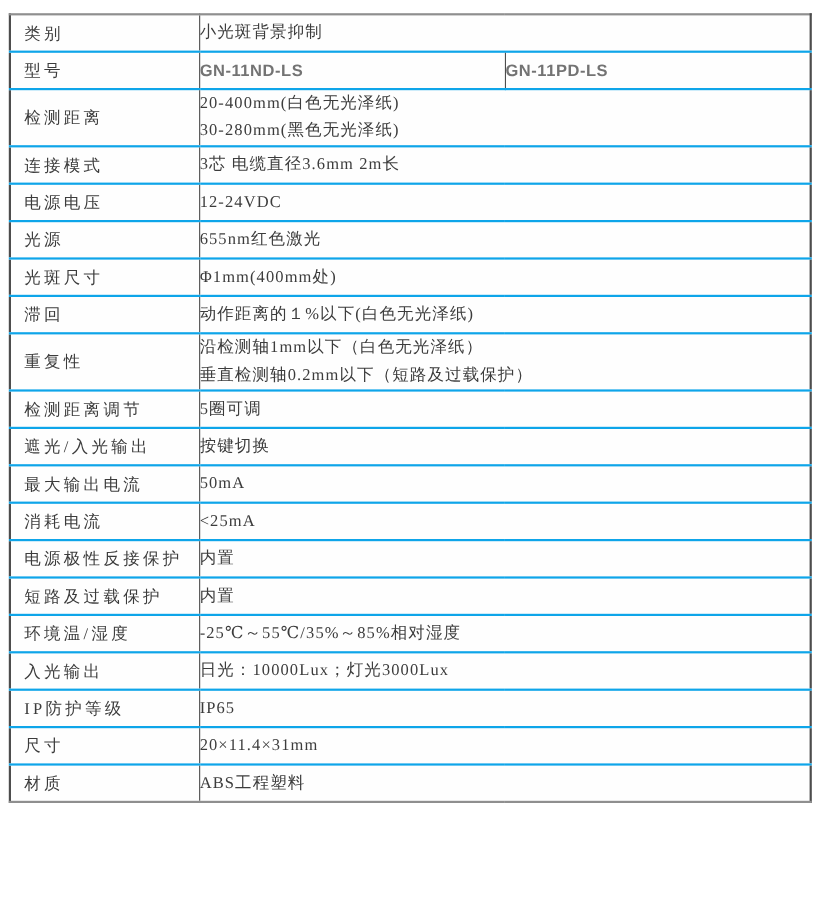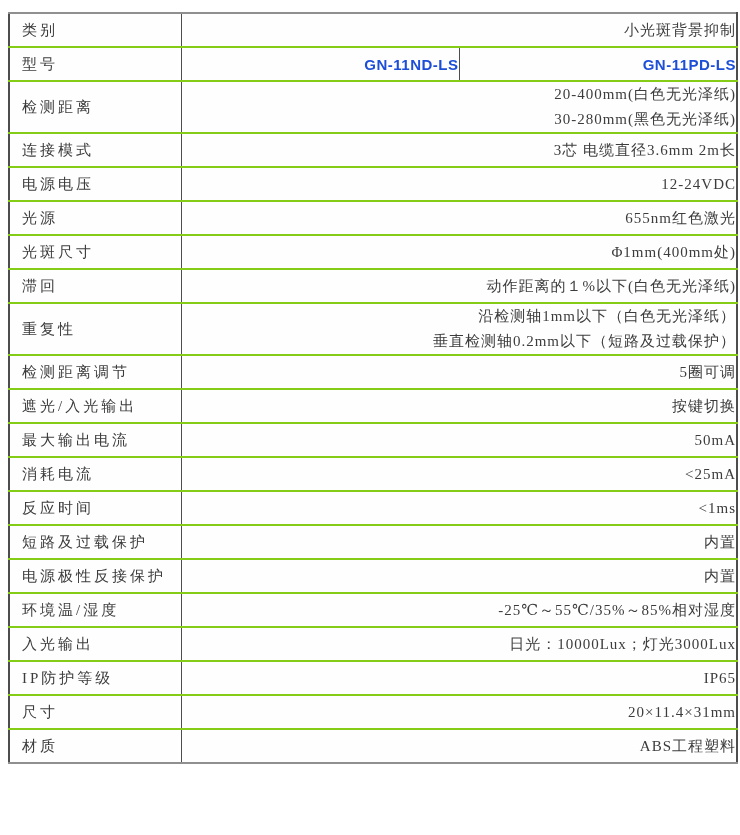--- a/index.html
+++ b/index.html
@@ -23,48 +23,48 @@
     width: 729px;
     background: #fefefe;
     border-top: 2px solid #8f8f8f;
     border-bottom: 2px solid #8f8f8f;
     border-left: 2px solid #4d4d4d;
     border-right: 2px solid #4d4d4d;
   }
   col.label-col  { width: 172px; }
   col.value-col  { width: 278px; }
   td {
-    border-top: 2px solid #84cc16;
+    border-top: 2px solid #0ea5e9;
     height: 32px;
     font-size: 15px;
     vertical-align: middle;
     padding: 0;
     overflow: hidden;
     white-space: nowrap;
   }
   tr:first-child td { border-top: none; }
   td.label-cell {
     padding-left: 12px;
     letter-spacing: 3px;
     text-align: left;
   }
   td.value-cell {
     border-left: 1px solid #4d4d4d;
-    text-align: right;
+    text-align: left;
     letter-spacing: 1px;
   }
   td.value-cell .line {
     line-height: 25px;
   }
   td.value-cell.model {
     font-family: "Liberation Sans", "DejaVu Sans", sans-serif;
     font-weight: 700;
     font-size: 15px;
     letter-spacing: 0.5px;
-    color: #1d4ed8;
+    color: #737373;
   }
 </style>
 </head>
 <body>
 
 <div class="page">
   <table class="spec-table">
     <colgroup>
       <col class="label-col">
       <col class="value-col">
@@ -148,33 +148,27 @@
             <div class="line">50mA</div>
           </td>
         </tr>
         <tr>
           <td class="label-cell">消耗电流</td>
           <td class="value-cell" colspan="2">
             <div class="line">&lt;25mA</div>
           </td>
         </tr>
         <tr>
-          <td class="label-cell">反应时间</td>
-          <td class="value-cell" colspan="2">
-            <div class="line">&lt;1ms</div>
+          <td class="label-cell">电源极性反接保护</td>
+          <td class="value-cell" colspan="2">
+            <div class="line">内置</div>
           </td>
         </tr>
         <tr>
           <td class="label-cell">短路及过载保护</td>
-          <td class="value-cell" colspan="2">
-            <div class="line">内置</div>
-          </td>
-        </tr>
-        <tr>
-          <td class="label-cell">电源极性反接保护</td>
           <td class="value-cell" colspan="2">
             <div class="line">内置</div>
           </td>
         </tr>
         <tr>
           <td class="label-cell">环境温/湿度</td>
           <td class="value-cell" colspan="2">
             <div class="line">-25℃～55℃/35%～85%相对湿度</div>
           </td>
         </tr>

